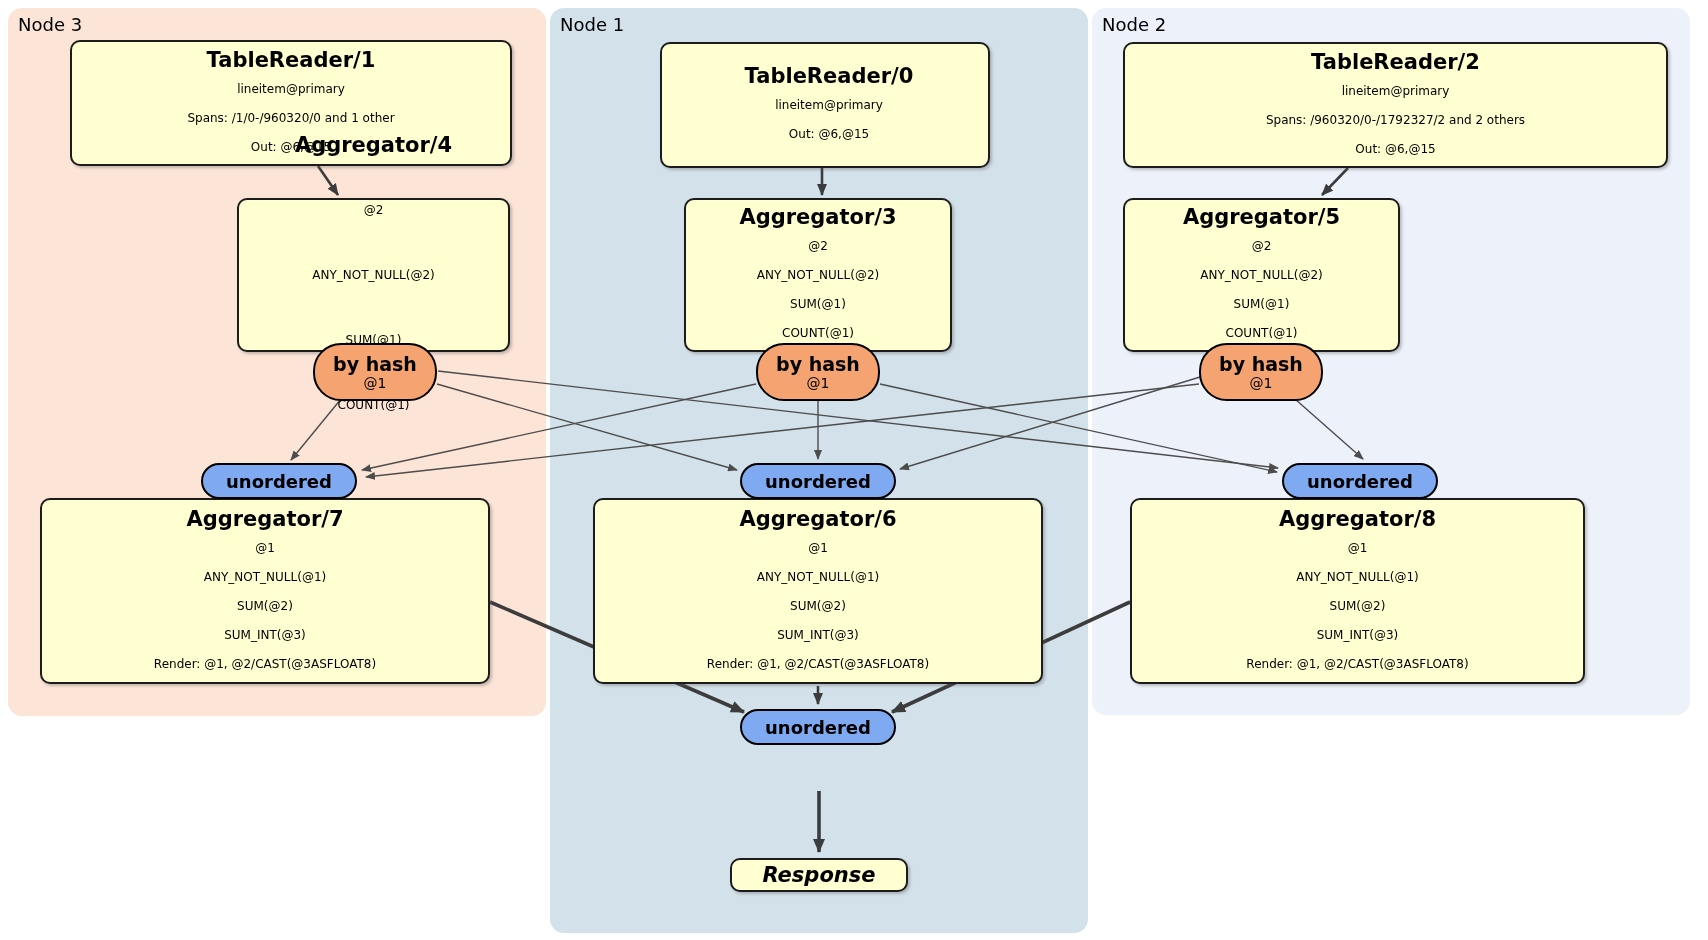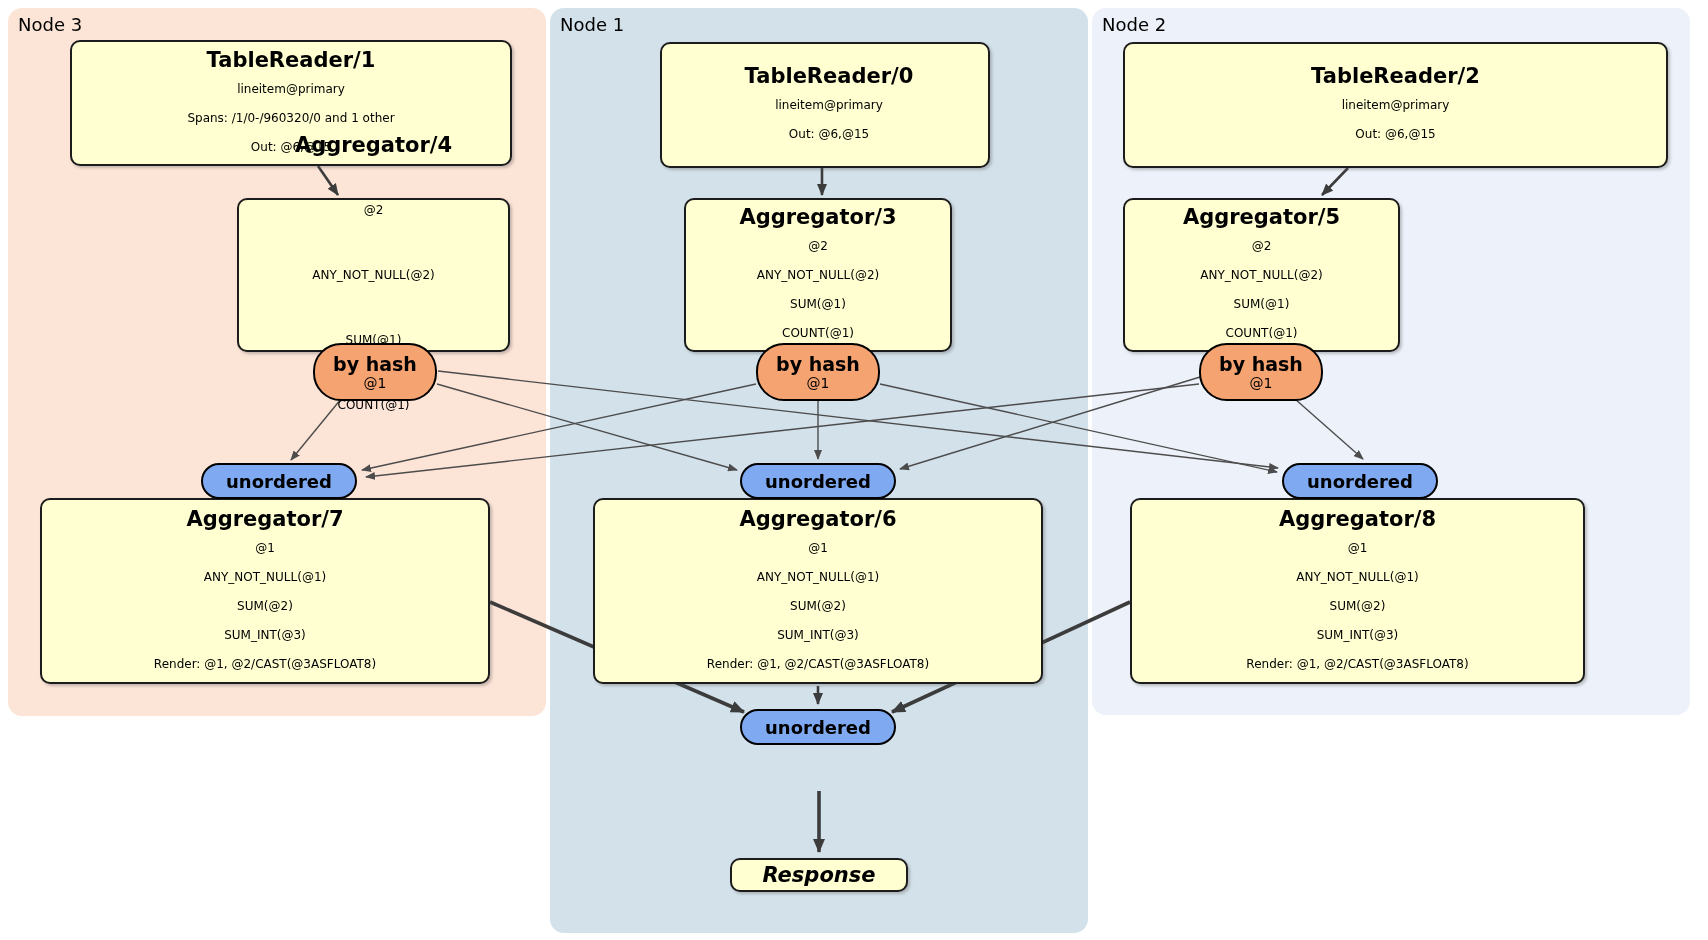--- a/index.html
+++ b/index.html
@@ -80,20 +80,21 @@
       <div class="node-line">Out: @6,@15</div>
     </div>
     <div class="node" style="left: 660px; top: 42px; width: 330px; height: 126px; padding-left: 12px;">
       <div class="node-title">TableReader/0</div>
       <div class="node-line">lineitem@primary</div>
       <div class="node-line">Out: @6,@15</div>
     </div>
     <div class="node" style="left: 1123px; top: 42px; width: 545px; height: 126px;">
       <div class="node-title">TableReader/2</div>
       <div class="node-line">lineitem@primary</div>
+      <div class="node-line">Spans: /960320/0-/1792327/2 and 2 others</div>
       <div class="node-line">Out: @6,@15</div>
     </div>
     <div class="node" style="left: 237px; top: 198px; width: 273px; height: 154px; gap: 36px;">
       <div class="node-title">Aggregator/4</div>
       <div class="node-line">@2</div>
       <div class="node-line">ANY_NOT_NULL(@2)</div>
       <div class="node-line">SUM(@1)</div>
       <div class="node-line">COUNT(@1)</div>
     </div>
     <div class="node" style="left: 684px; top: 198px; width: 268px; height: 154px;">

